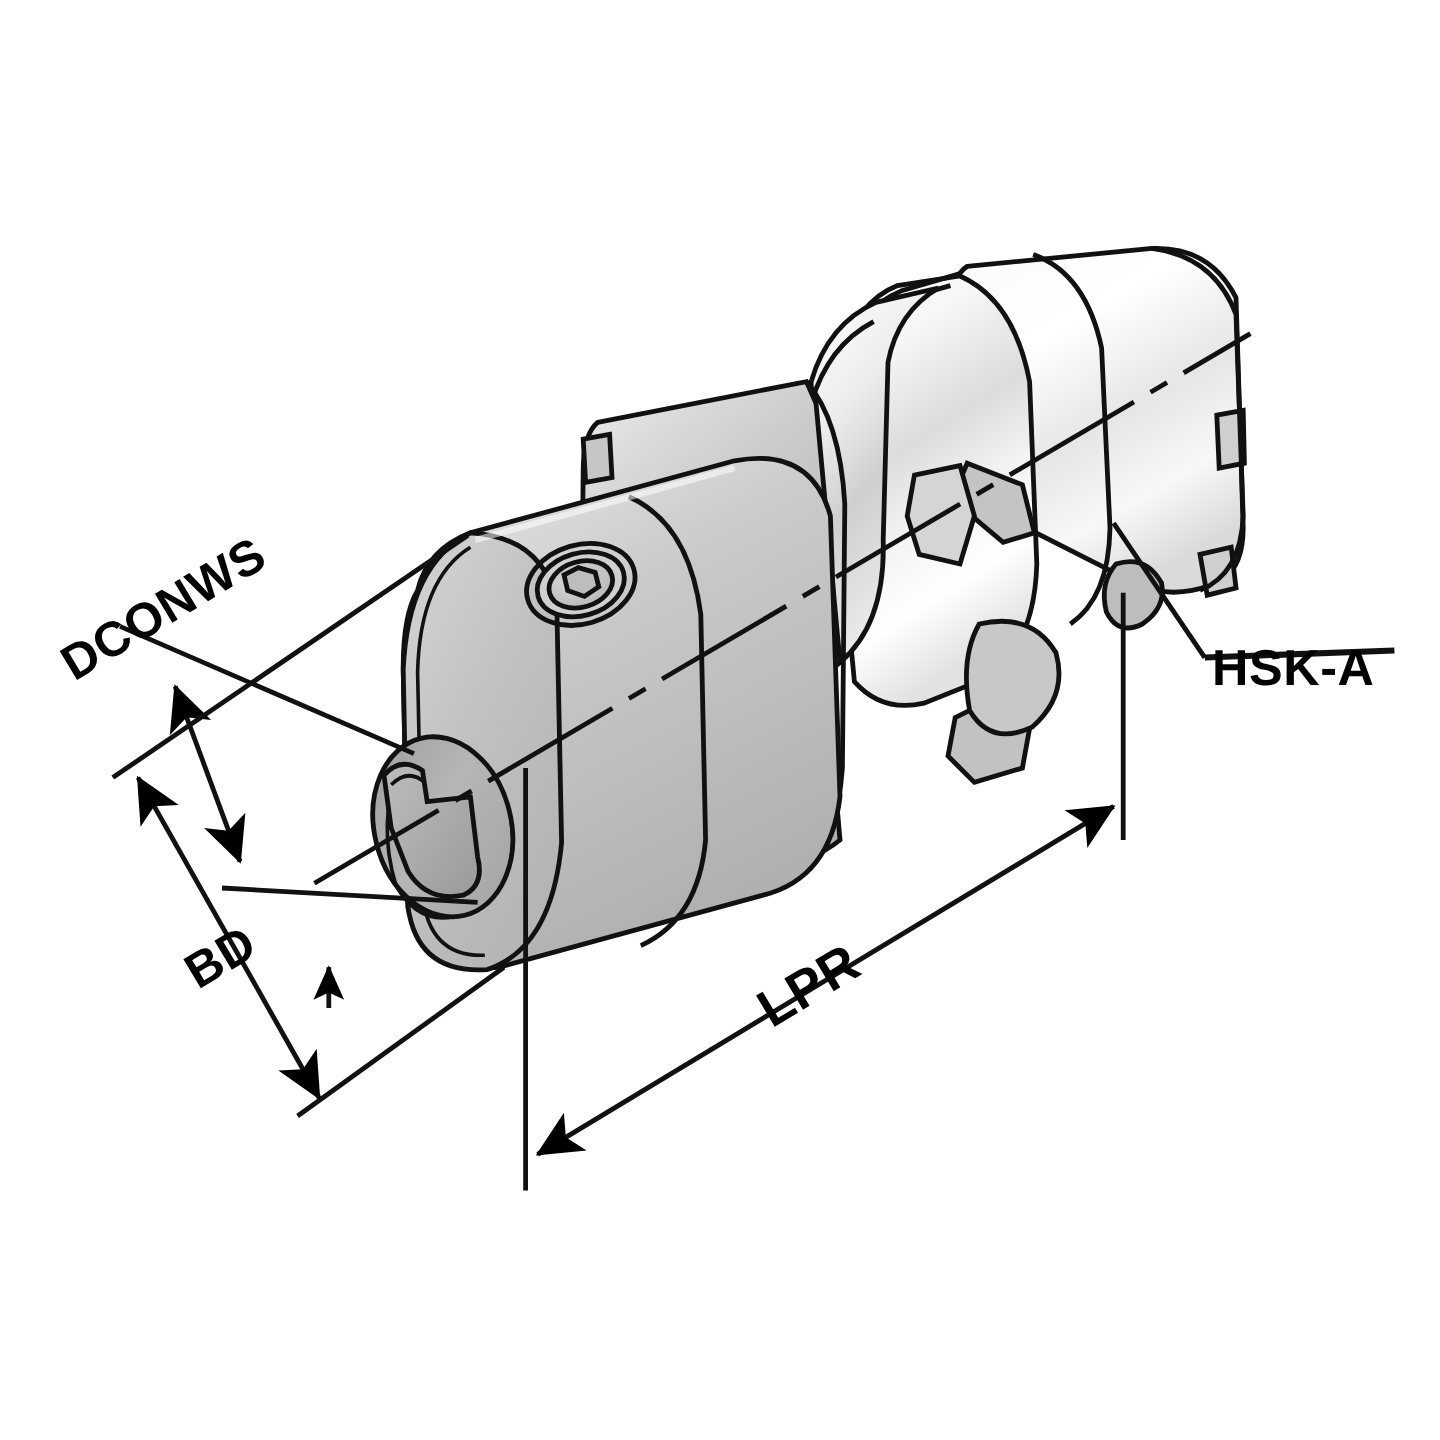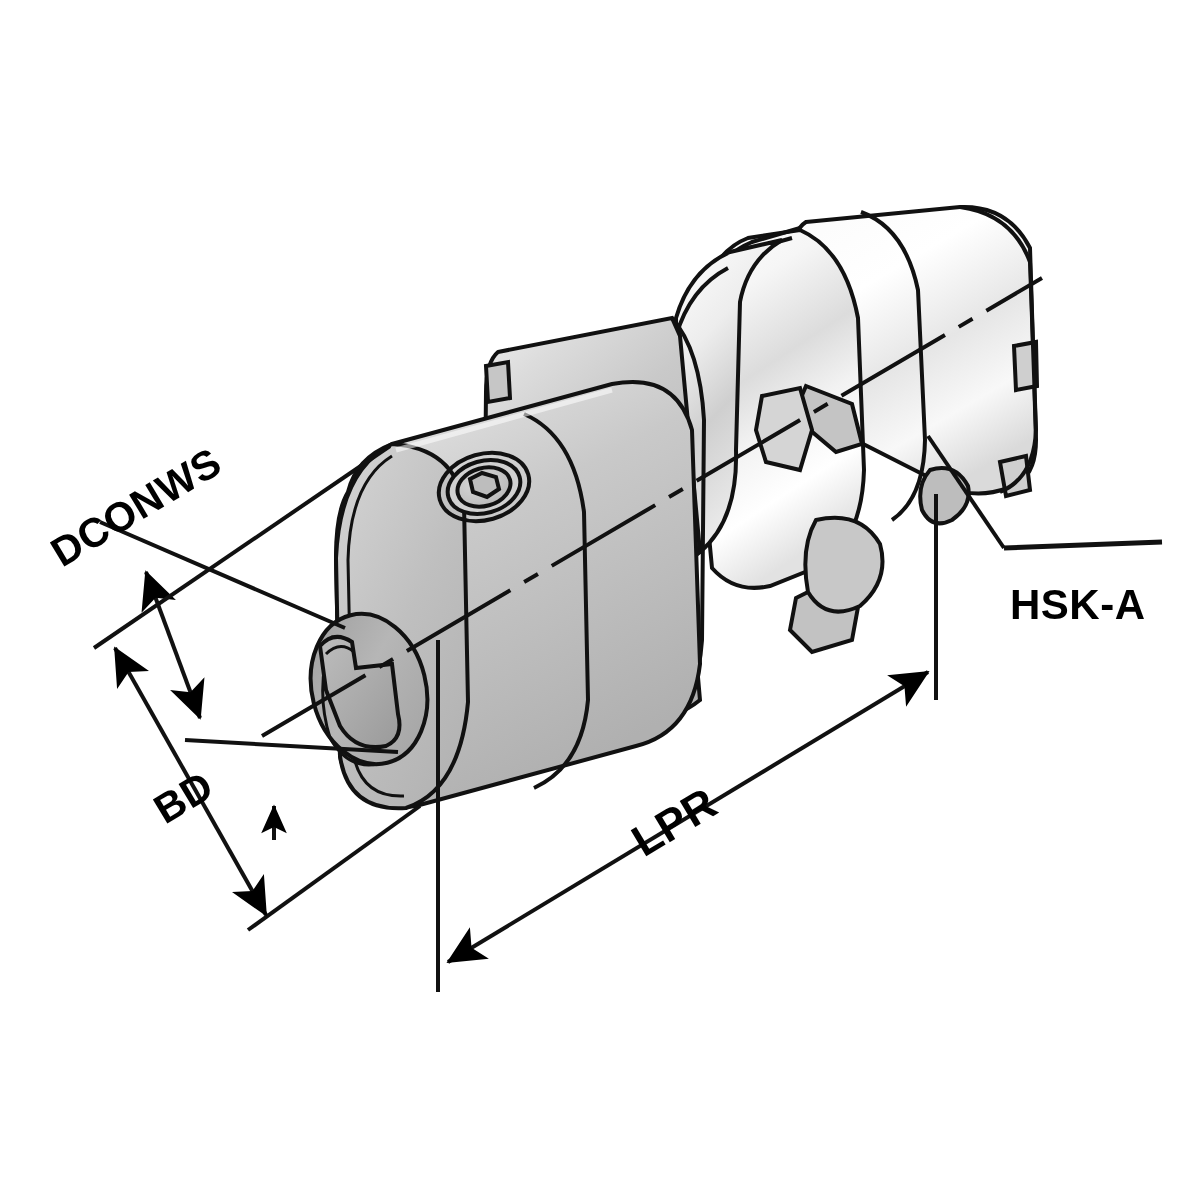--- a/index.html
+++ b/index.html
@@ -48,21 +48,20 @@
     left: 636px;
     top: 820px;
     font-size: 44px;
     transform: rotate(-31deg);
     transform-origin: left center;
   }
   #label-hsk {
     left: 1010px;
     top: 533px;
     font-size: 42px;
-    margin-top: 48px;
   }
 </style>
 </head>
 <body>
 
 <div id="stage">
 
   <svg id="drawing" viewBox="0 0 1200 1200">
     <defs>
 

